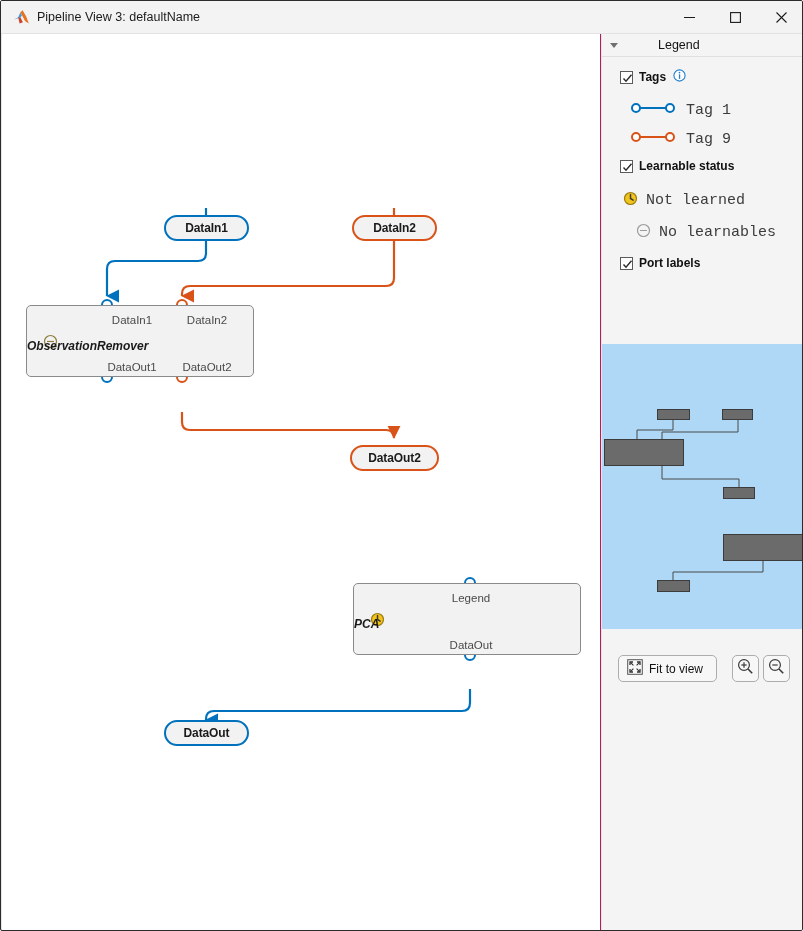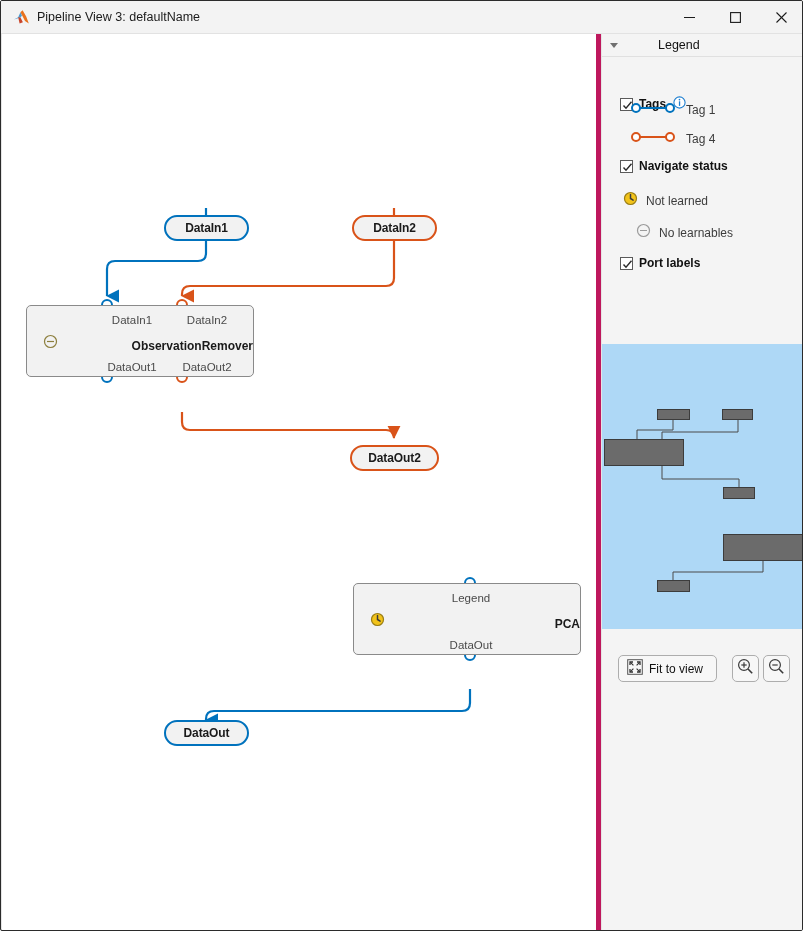--- a/index.html
+++ b/index.html
@@ -63,21 +63,21 @@
   #btn-close { right: 0px; }
   .winbtn svg { display: block; }
 
   
   #canvas {
     position: absolute;
     left: 1px; top: 33px;
     width: 599px;
     height: 896px;
     background: #ffffff;
-    border-right: 5px solid #be185d;
+    border-right: 1px solid #be185d;
     box-sizing: border-box;
     overflow: hidden;
   }
   #graph-svg { position: absolute; left: 0; top: 0; }
 
   
   .pill {
     position: absolute;
     box-sizing: border-box;
     height: 26px;
@@ -98,24 +98,25 @@
   .block {
     position: absolute;
     box-sizing: border-box;
     background: #f2f2f2;
     border: 1.5px solid #8a8a8a;
     border-radius: 5px;
   }
   .block-title {
     position: absolute;
     left: 0; right: 0;
-    text-align: right;
+    text-align: left;
     font-size: 12px;
     font-weight: bold;
     color: #1a1a1a;
+    font-style: italic;
   }
   .port-label {
     position: absolute;
     font-size: 11.5px;
     color: #4a4a4a;
     white-space: nowrap;
     text-align: center;
   }
   .status-icon {
     position: absolute;
@@ -175,23 +176,24 @@
     margin-right: 6px;
   }
   .cb svg { position: absolute; left: 1px; top: 1px; }
   .legend-bold {
     font-size: 12px;
     font-weight: bold;
     color: #111111;
     white-space: nowrap;
   }
   .legend-plain {
-    font-size: 12px;
+    font-size: 15px;
     color: #3c3c3c;
     white-space: nowrap;
+    font-family: Liberation Mono, monospace;
   }
   .info-ico { margin-left: 7px; flex: none; display: block; }
   .tagline { flex: none; margin-right: 10px; display:block; }
   .stat-ico { flex: none; margin-right: 8px; display: block; }
 
   
   #overview-body {
     position: relative;
     height: 285px;
     background: #aed8f6;
@@ -339,21 +341,21 @@
   </div>
 
   <div id="sidebar">
 
     <div class="section-header">
       <span class="tri"></span>
       <span class="section-title">Legend</span>
     </div>
     <div id="legend-body">
 
-      <div class="legend-row" style="top:11px;margin-top:27px;">
+      <div class="legend-row" style="top:11px;">
         <span class="cb">
           <svg width="11" height="11" viewBox="0 0 11 11">
               <path d="M1.5 5.5 L4 8.3 L9.5 1.8" fill="none" stroke="#2b2b2b" stroke-width="1.4"></path>
             </svg>
         </span>
         <span class="legend-bold">Tags</span>
         <span class="info-ico">
           <svg width="13" height="13" viewBox="0 0 13 13">
             <circle cx="6.5" cy="6.5" r="5.6" fill="#ffffff" stroke="#1f7fd0" stroke-width="1.1"></circle>
             <circle cx="6.5" cy="3.6" r="0.85" fill="#1f7fd0"></circle>
@@ -374,30 +376,30 @@
       </div>
 
       <div class="legend-row" style="top:73px;left:28px;">
         <span class="tagline">
           <svg width="46" height="14" viewBox="0 0 46 14">
             <line x1="7" y1="7" x2="39" y2="7" stroke="#D95319" stroke-width="2"></line>
             <circle cx="6" cy="7" r="4" fill="#ffffff" stroke="#D95319" stroke-width="2"></circle>
             <circle cx="40" cy="7" r="4" fill="#ffffff" stroke="#D95319" stroke-width="2"></circle>
           </svg>
         </span>
-        <span class="legend-plain">Tag 4</span>
+        <span class="legend-plain">Tag 9</span>
       </div>
 
       <div class="legend-row" style="top:102px;">
         <span class="cb">
           <svg width="11" height="11" viewBox="0 0 11 11">
               <path d="M1.5 5.5 L4 8.3 L9.5 1.8" fill="none" stroke="#2b2b2b" stroke-width="1.4"></path>
             </svg>
         </span>
-        <span class="legend-bold">Navigate status</span>
+        <span class="legend-bold">Learnable status</span>
       </div>
 
       <div class="legend-row" style="top:134px;left:21px;">
         <span class="stat-ico">
           <svg width="15" height="15" viewBox="0 0 15 15">
             <circle cx="7.5" cy="7.5" r="6" fill="#F2C31A" stroke="#9a7d14" stroke-width="1.2"></circle>
             <path d="M7.5 3.6 L7.5 7.5 L10.1 9.2" fill="none" stroke="#3a3a3a" stroke-width="1.5" stroke-linecap="round"></path>
           </svg>
         </span>
         <span class="legend-plain">Not learned</span>

